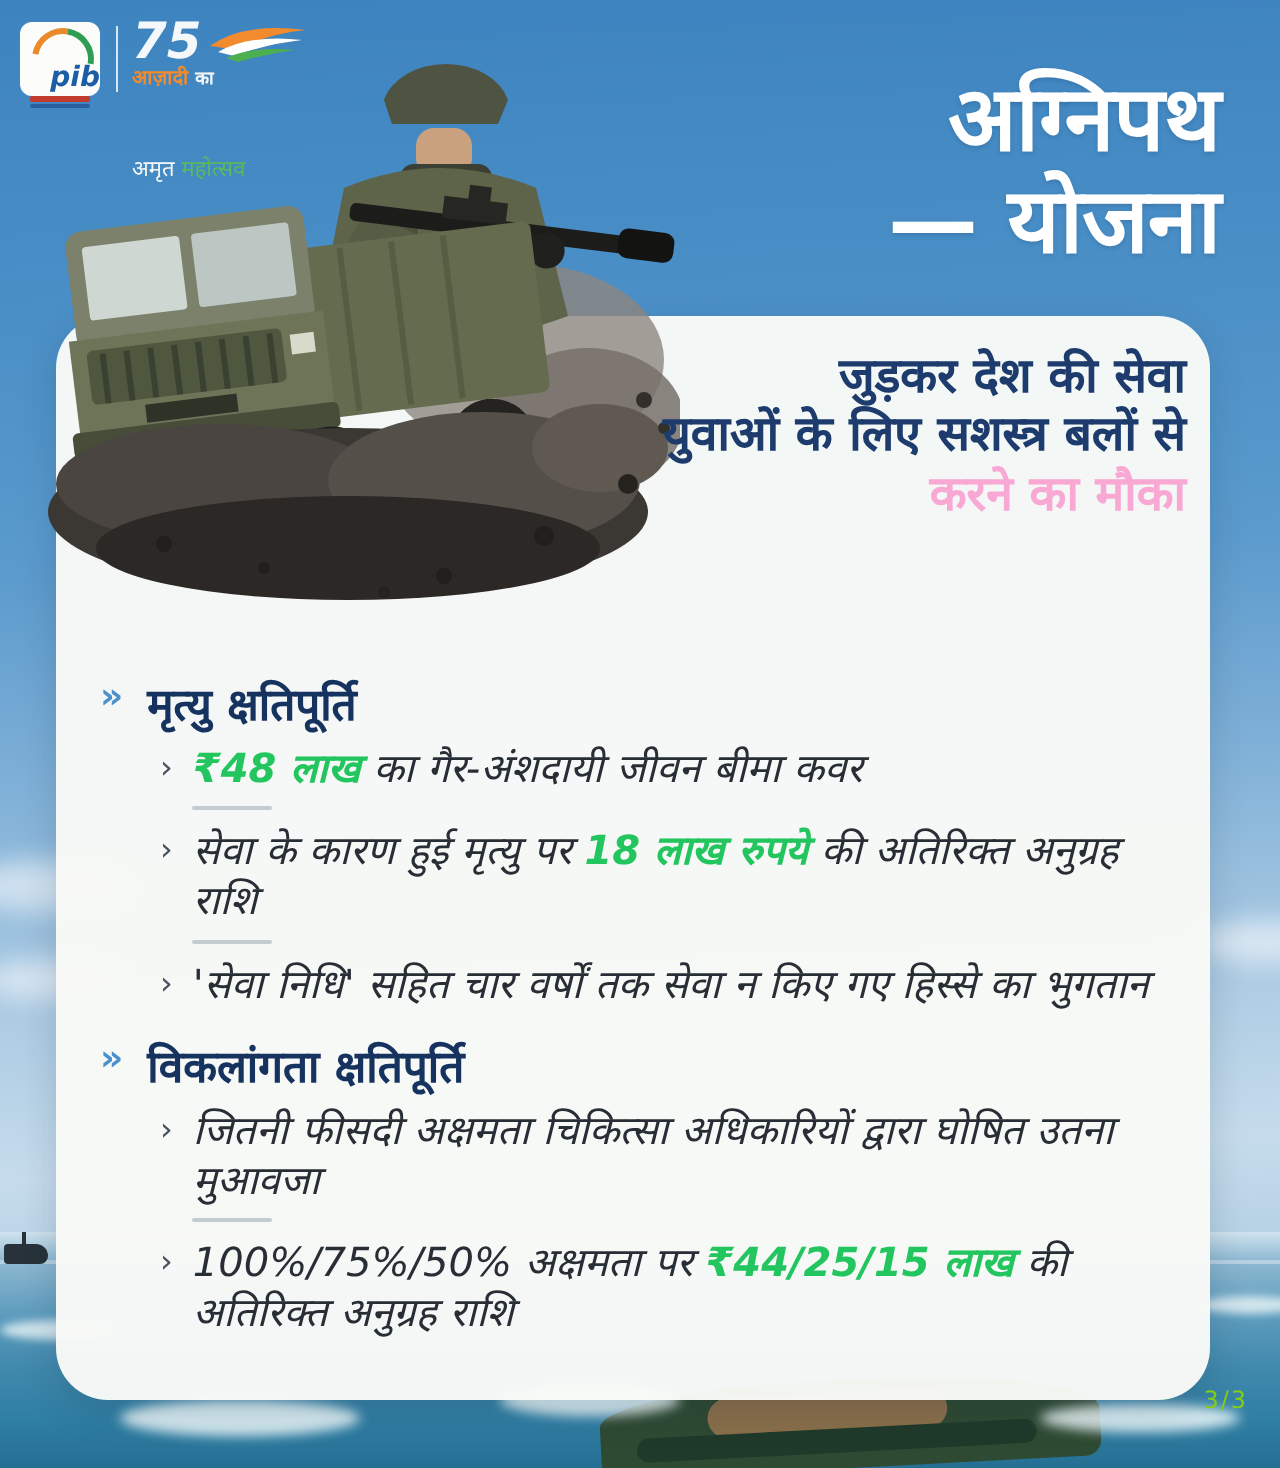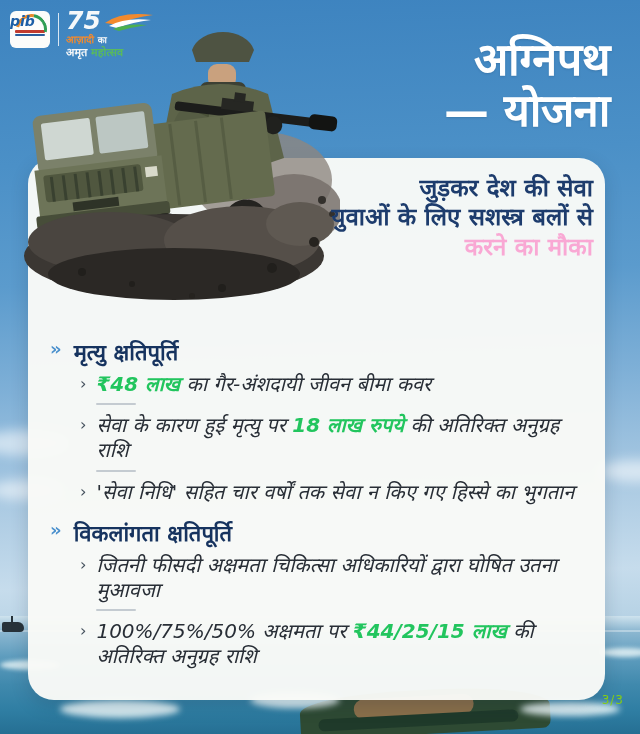--- a/index.html
+++ b/index.html
@@ -24,31 +24,31 @@
   .splash{position:absolute;background:rgba(240,250,252,.85);border-radius:50%;filter:blur(3px);}
 
   
   .panel{position:absolute;left:28px;top:158px;width:577px;height:542px;
     background:rgba(249,250,247,.97);border-radius:26px;box-shadow:0 6px 18px rgba(20,40,60,.18);}
 
   
   .pib-box{position:absolute;left:10px;top:11px;width:40px;height:37px;background:#fcfcfa;border-radius:6px;}
   .pib-arc{position:absolute;left:6px;top:3px;width:25px;height:25px;border-radius:50%;
     border:3px solid transparent;border-top-color:#e98a2b;border-right-color:#2f9e54;transform:rotate(-35deg);}
-  .pib-text{position:relative;color:#1c5ea6;font-weight:700;font-style:italic;font-size:14px;text-align:left;margin-top:3px;line-height:14px;}
+  .pib-text{position:relative;color:#1c5ea6;font-weight:700;font-style:italic;font-size:14px;text-align:right;margin-top:21px;line-height:14px;}
   .pib-bar{height:3px;margin:2px 5px 0;border-radius:1px;}
   .pib-bar.red{background:#c23b2e;}
   .pib-bar.blue{background:#2b5e9e;height:2px;margin-top:1px;}
   .logo-divider{position:absolute;left:58px;top:13px;width:1px;height:33px;background:rgba(255,255,255,.8);}
   .amrit{position:absolute;left:66px;top:9px;width:110px;color:#fff;}
   .amrit-top{display:flex;align-items:flex-start;gap:2px;}
   .amrit-75{font-size:25px;font-weight:700;font-style:italic;line-height:24px;color:#f5f8fa;}
   .amrit-l1{font-size:10px;font-weight:700;color:#f28a2e;line-height:12px;margin-top:1px;}
   .amrit-l1 .w{color:#f3f6f8;font-size:9px;}
-  .amrit-l2{font-size:11px;font-weight:700;color:#f3f6f8;line-height:13px;}
+  .amrit-l2{font-size:11px;font-weight:400;color:#f3f6f8;line-height:13px;margin-top:32px;}
   .amrit-l2 .g{color:#59b95e;}
 
   
   .title{position:absolute;top:34px;right:30px;text-align:right;color:#ffffff;
     font-weight:800;font-size:45px;line-height:1.14;letter-spacing:-.5px;
     text-shadow:0 1px 2px rgba(30,70,110,.25);}
 
   
   .subtitle{position:absolute;top:174px;right:47px;text-align:right;
     font-size:24px;font-weight:700;color:#1d3c6d;line-height:1.22;}

